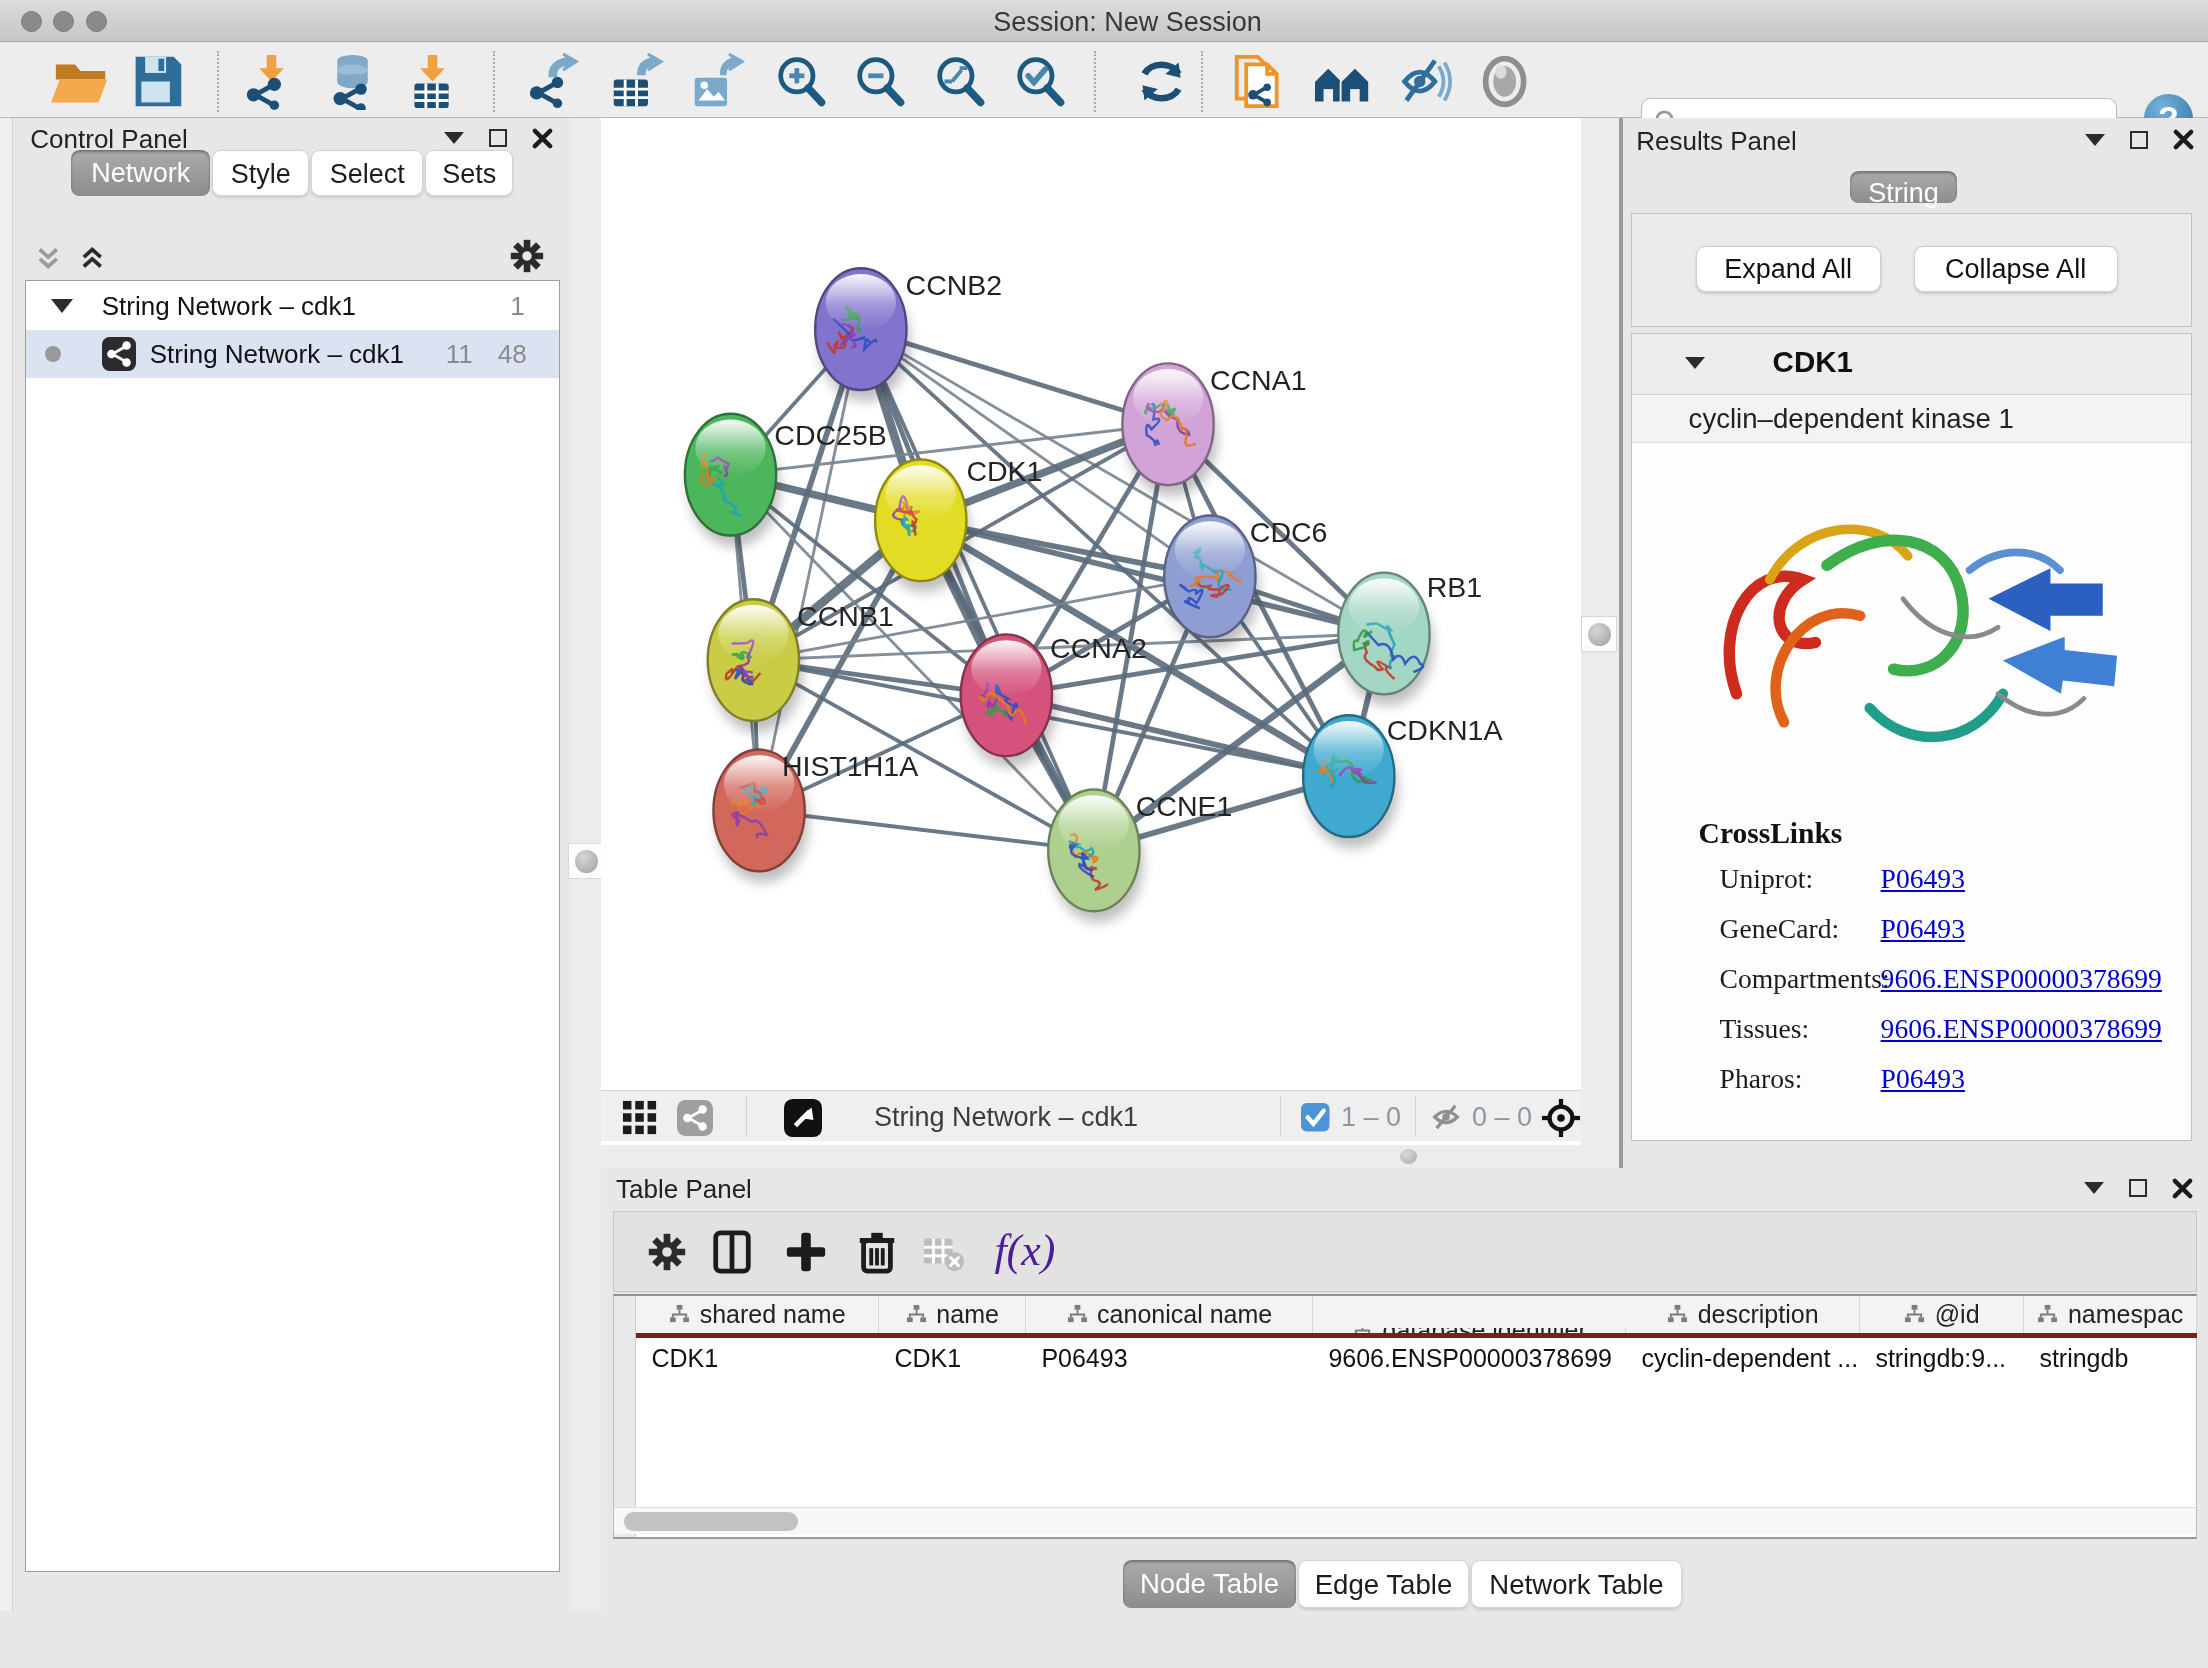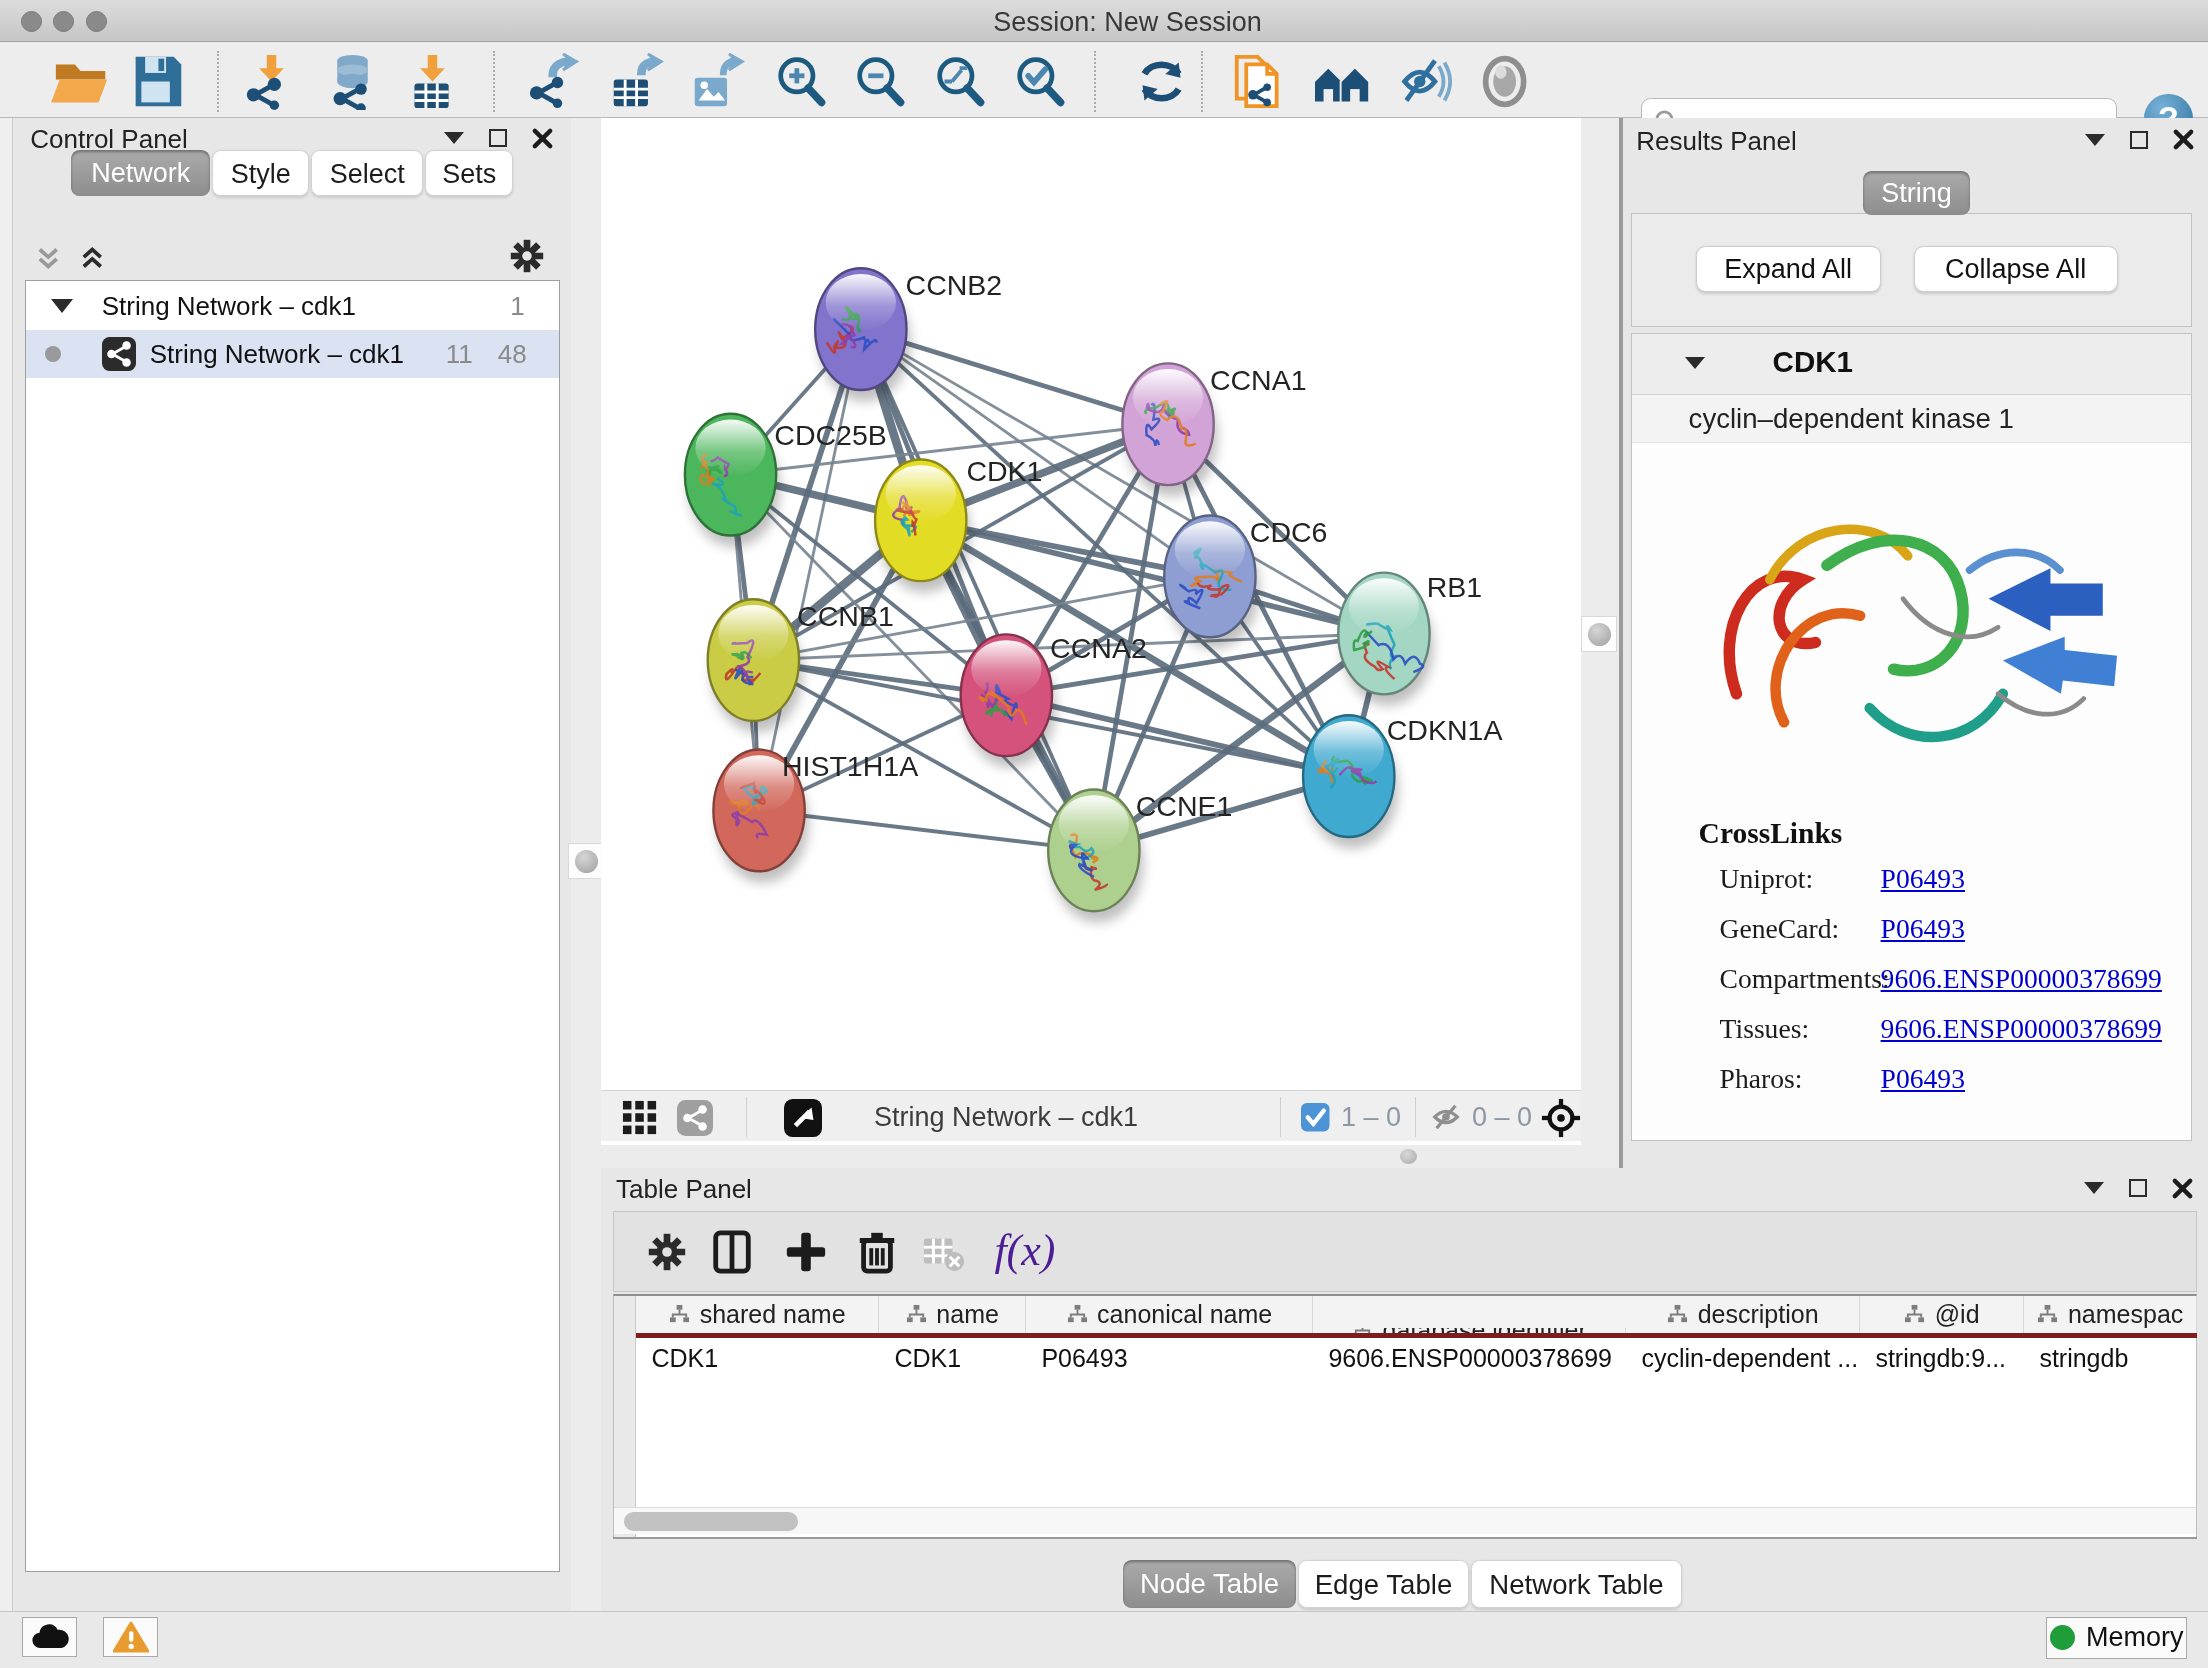--- a/index.html
+++ b/index.html
@@ -84,21 +84,21 @@
   .knob i { width:23px; height:23px; border-radius:50%;
     background:radial-gradient(circle at 38% 32%, #d6d6d6, #9f9f9f); }
   #hsplit { position:absolute; left:601px; top:1145px; width:980px; height:23px; background:#ececec; }
   #hsplit .dot { position:absolute; left:799px; top:3.8px; width:17px; height:15px; border-radius:50%;
     background:radial-gradient(circle at 38% 32%, #d9d9d9, #a8a8a8); }
 
   
   #results-panel { position:absolute; left:1623px; top:118px; width:586px; height:1050px; background:#e7e7e7; }
   #rp-title { position:absolute; left:13.3px; top:7.6px; }
   #rp-icons { right:15px; top:11.4px; }
-  #rp-tab { position:absolute; left:227px; top:53px; width:107px; height:44px; line-height:44px; z-index:2;margin-left:13px; }
+  #rp-tab { position:absolute; left:227px; top:53px; width:107px; height:32px; line-height:44px; z-index:2; }
   #rp-box1 { position:absolute; left:7.6px; top:95px; width:561px; height:114px;
     border:1.9px solid #c2c2c2; background:#ebebeb; }
   .rp-btn { position:absolute; top:32px; height:46px; background:#fff; border:1px solid #cdcdcd;
     border-radius:9.5px; font-size:27px; color:#111; text-align:center; line-height:44px;
     box-shadow:0 1.9px 2.9px rgba(0,0,0,.15); }
   #rp-box2 { position:absolute; left:7.6px; top:215px; width:561px; height:808px;
     border:1.9px solid #c2c2c2; background:#fdfdfd; }
   #gene-header { position:absolute; left:0; top:0; width:100%; height:61px; background:#ededed;
     border-bottom:1px solid #d2d2d2; }
   #gene-tri { position:absolute; left:53px; top:23px; }
@@ -922,33 +922,15 @@
         <div id="tbl-thumb"></div>
       </div>
     </div>
     <div id="tbl-bottom"></div>
 
     <div class="tp-tab pill active" style="left:522px; width:173px">Node Table</div>
     <div class="tp-tab pill inactive" style="left:697px; width:171px">Edge Table</div>
     <div class="tp-tab pill inactive" style="left:870px; width:211px">Network Table</div>
   </div>
 
-  <div id="statusbar">
-    <div class="sb-btn" style="left:22px">
-      <svg width="38" height="27" viewBox="0 0 40 28">
-          <path d="M10 26 a8 8 0 0 1 -1-16 a10 10 0 0 1 19-3 a7 7 0 0 1 4 19z" fill="#111"></path>
-        </svg>
-    </div>
-    <div class="sb-btn" style="left:103px">
-      <svg width="36" height="32" viewBox="0 0 38 34">
-          <path d="M19 2 L37 32 H1z" fill="#e89b2e" stroke="#e89b2e" stroke-linejoin="round" stroke-width="3"></path>
-          <rect x="17" y="11" width="4.5" height="11" rx="2" fill="#fff"></rect>
-          <circle cx="19.2" cy="27" r="2.8" fill="#fff"></circle>
-        </svg>
-    </div>
-    <div id="memory-btn">
-      <span id="memory-dot"></span>
-      <span>Memory</span>
-    </div>
-  </div>
 
 </div>
 
 
 </body></html>

